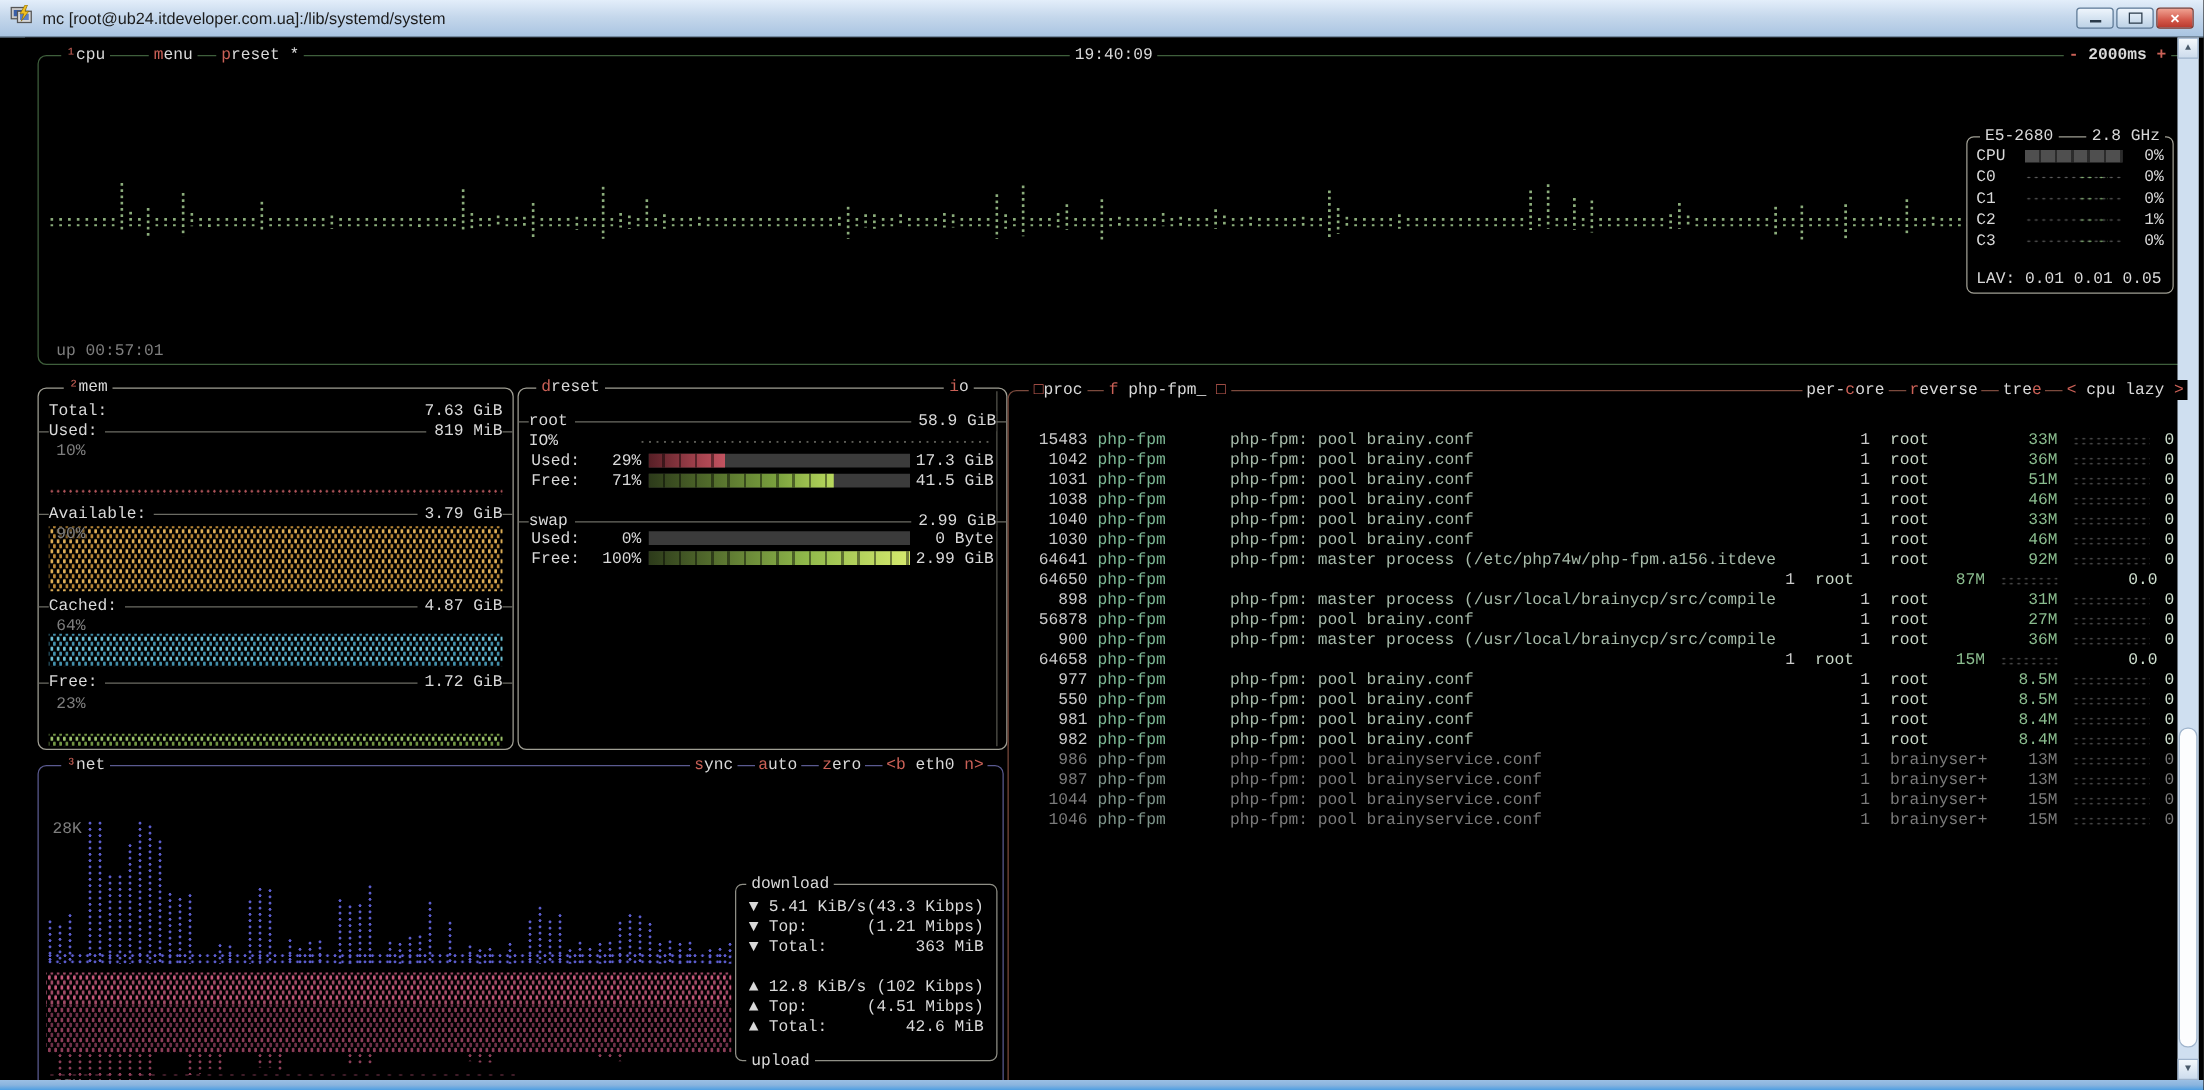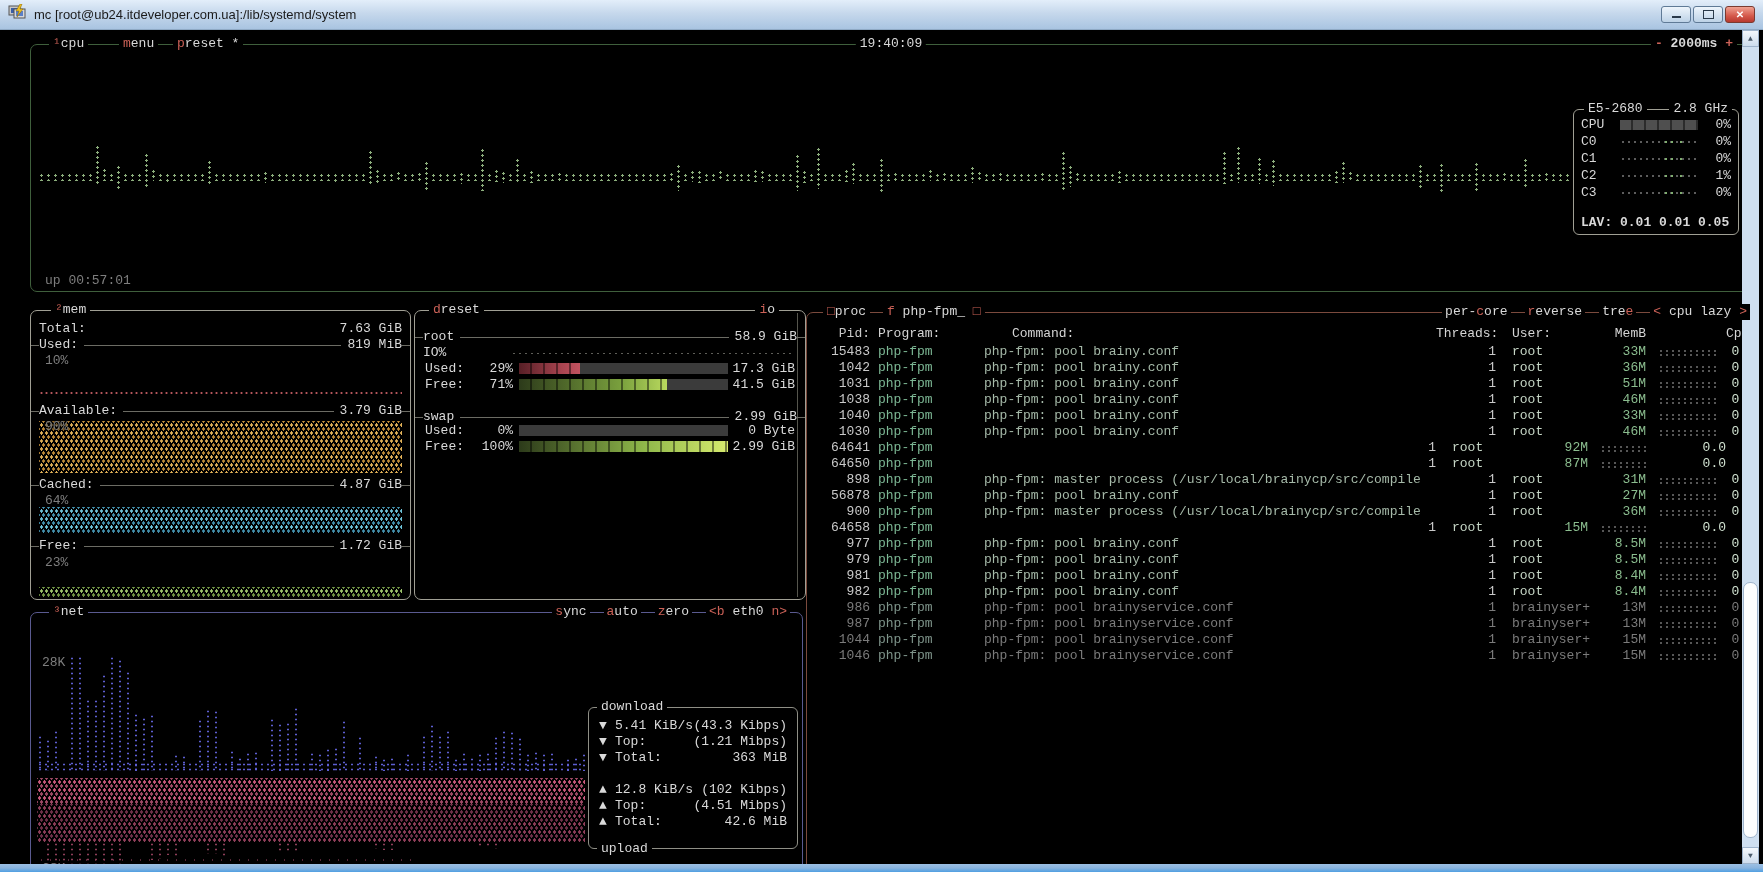--- a/index.html
+++ b/index.html
@@ -46,21 +46,21 @@
   .e5row .n{width:34px;}
   .e5row .bar{position:relative;height:10px;flex:1;margin:0 5px;}
   .sbar{position:absolute;inset:0;background:#4f4f4f;}
   .sbar::after,.dbar i::after{content:"";position:absolute;inset:0;
     background:repeating-linear-gradient(90deg,transparent 0 11px,rgba(0,0,0,.45) 11px 13px);}
   .cline{position:absolute;left:0;right:0;top:3px;height:4px;
     background-image:radial-gradient(#5c5c5c 1px,transparent 1.3px);background-size:6px 4px;}
   .cline i{position:absolute;top:0;height:4px;
     background-image:radial-gradient(#7fae6f 1px,transparent 1.3px);background-size:6px 4px;}
   .e5row .v{width:28px;text-align:right;}
-  .lav{position:absolute;bottom:3px;left:7px;white-space:nowrap;font-weight:bold;}
+  .lav{position:absolute;bottom:3px;left:7px;white-space:nowrap;}
   .uptime{position:absolute;left:14px;bottom:2px;}
   .mem{left:10px;top:280px;width:381px;height:290px;border-color:#a09f94;}
   .disks{left:394px;top:280px;width:392px;height:290px;border-color:#a09f94;}
   .net{left:10px;top:582px;width:773px;height:278px;border-color:#5a5a90;}
   .proc{left:786px;top:282px;width:957px;height:578px;border-color:#7b4a3d;}
   .absrow{position:absolute;left:8px;right:8px;height:16px;}
   .divrow::before{content:"";position:absolute;left:-8px;right:-8px;top:8px;height:1px;background:#6c6c64;}
   .absrow .lab{position:relative;background:#000;padding-right:6px;}
   .absrow .val{position:absolute;right:0;top:0;background:#000;padding-left:6px;}
   .pct{position:absolute;left:6px;color:#7e7e7e;text-shadow:0 0 3px #000,0 0 3px #000;}
@@ -660,30 +660,20 @@
 
     <div class="box proc">
       <span class="blabel" style="left:16px"><span class="seg-r">□</span><span class="seg-w">proc</span></span>
       <span class="pfilter"><span class="seg-r">f</span><span class="seg-w"> php-fpm</span><span class="seg-c">_</span><span class="seg-w"> </span><span class="seg-r">□</span></span>
       <span class="opts" id="proc-options">
           <span class="item"><span class="seg-w">per-</span><span class="seg-r">c</span><span class="seg-w">ore</span></span>
           <span class="item"><span class="seg-r">r</span><span class="seg-w">everse</span></span>
           <span class="item"><span class="seg-w">tre</span><span class="seg-r">e</span></span>
           <span class="item"><span class="seg-r">&lt;</span><span class="seg-w"> cpu lazy </span><span class="seg-r">&gt;</span></span>
         </span>
-      <div class="pcols pgrid">
-        <span class="c-pid">Pid:</span>
-        <span class="c-prog" style="color:#d5d5d5">Program:</span>
-        <span class="c-cmd hdr-cmd" style="color:#d5d5d5">Command:</span>
-        <span class="c-th" style="color:#d5d5d5">Threads:</span>
-        <span class="c-user" style="color:#d5d5d5">User:</span>
-        <span class="c-mem" style="color:#d5d5d5">MemB</span>
-        <span class="c-graph"></span>
-        <span class="c-cpu" style="color:#d5d5d5">Cpu%</span>
-      </div>
       <div id="proc-rows">
           <div class="prow pgrid">
             <span class="c-pid">15483</span>
             <span class="c-prog">php-fpm</span>
             <span class="c-cmd">php-fpm: pool brainy.conf</span>
             <span class="c-th">1</span>
             <span class="c-user">root</span>
             <span class="c-mem">33M</span>
             <span class="c-graph">
               <span class="mini"></span>
@@ -746,20 +736,21 @@
             <span class="c-user">root</span>
             <span class="c-mem">46M</span>
             <span class="c-graph">
               <span class="mini"></span>
             </span>
             <span class="c-cpu">0.0</span>
           </div>
           <div class="prow pgrid">
             <span class="c-pid">64641</span>
             <span class="c-prog">php-fpm</span>
+            <span class="c-cmd">php-fpm: master process (/etc/php74w/php-fpm.a156.itdeve</span>
             <span class="c-th">1</span>
             <span class="c-user">root</span>
             <span class="c-mem">92M</span>
             <span class="c-graph">
               <span class="mini"></span>
             </span>
             <span class="c-cpu">0.0</span>
           </div>
           <div class="prow pgrid">
             <span class="c-pid">64650</span>
@@ -825,21 +816,21 @@
             <span class="c-cmd">php-fpm: pool brainy.conf</span>
             <span class="c-th">1</span>
             <span class="c-user">root</span>
             <span class="c-mem">8.5M</span>
             <span class="c-graph">
               <span class="mini"></span>
             </span>
             <span class="c-cpu">0.0</span>
           </div>
           <div class="prow pgrid">
-            <span class="c-pid">979</span>
+            <span class="c-pid">550</span>
             <span class="c-prog">php-fpm</span>
             <span class="c-cmd">php-fpm: pool brainy.conf</span>
             <span class="c-th">1</span>
             <span class="c-user">root</span>
             <span class="c-mem">8.5M</span>
             <span class="c-graph">
               <span class="mini"></span>
             </span>
             <span class="c-cpu">0.0</span>
           </div>

